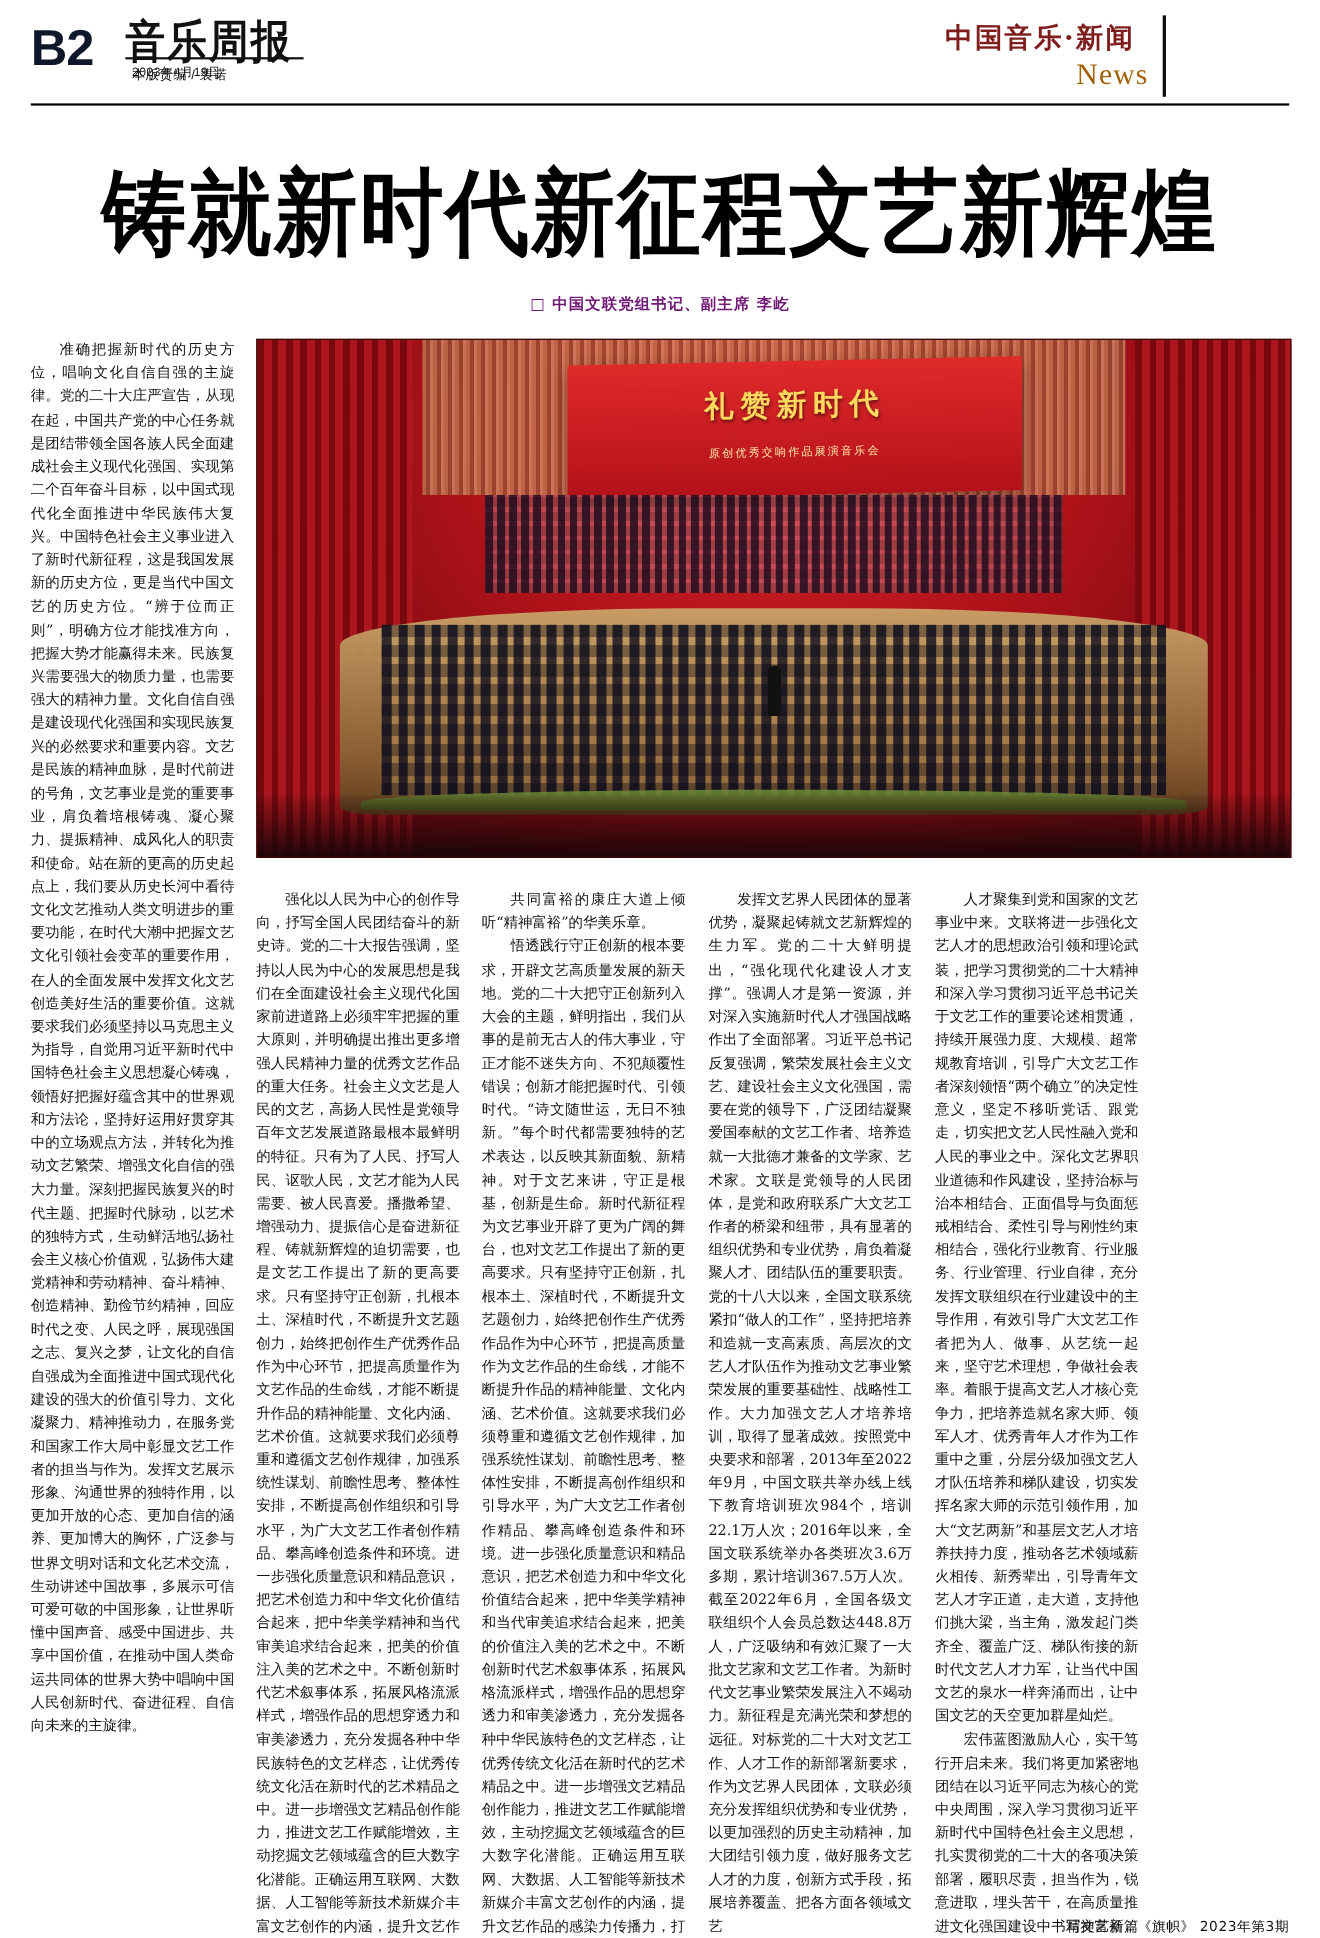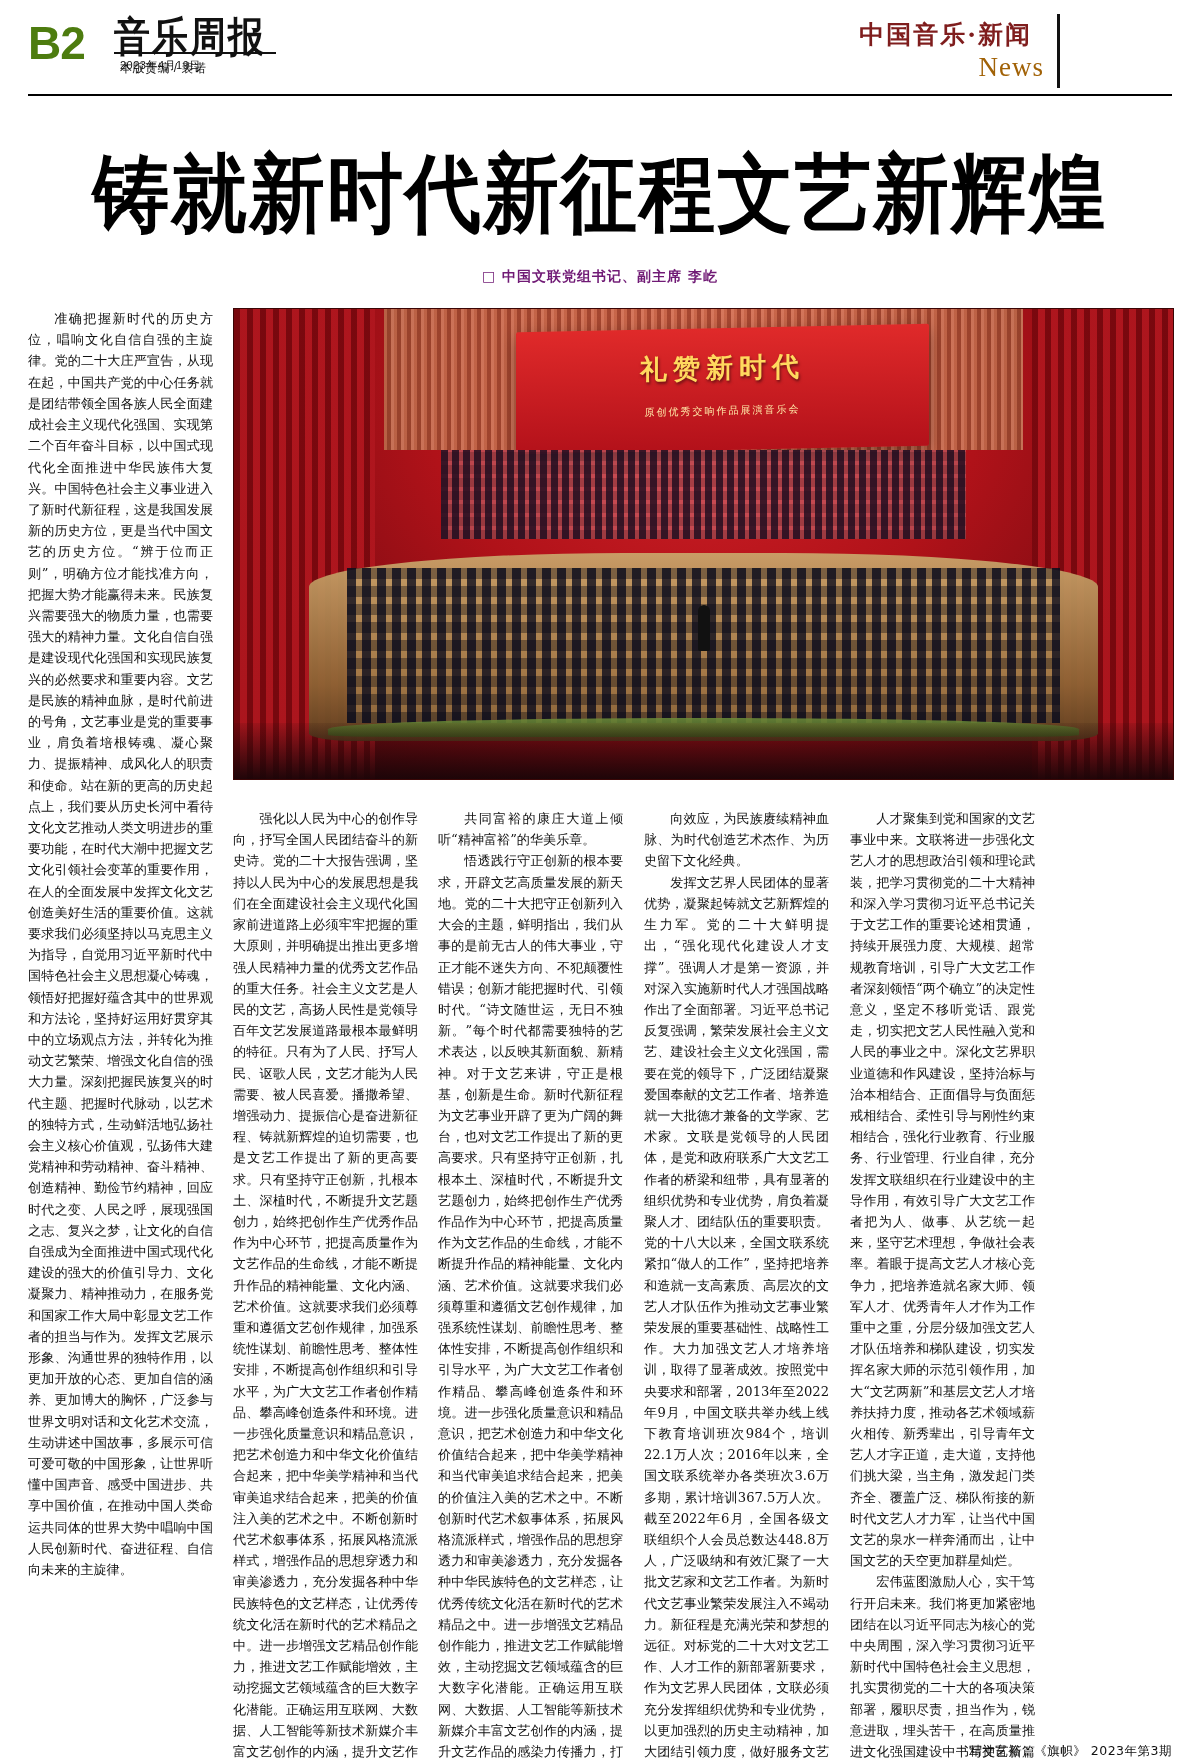--- a/index.html
+++ b/index.html
@@ -30,21 +30,21 @@
     border-bottom: 2px solid #000;
   }
   .folio {
     position: absolute;
     left: 0;
     top: 8px;
     font-family: "Liberation Sans", sans-serif;
     font-size: 46px;
     font-weight: bold;
     letter-spacing: -1px;
-    color: #4d7c0f;
+    color: #0f172a;
   }
   .paper-name {
     position: absolute;
     left: 86px;
     top: 2px;
     font-family: "DejaVu Serif", serif;
     font-size: 36px;
     font-weight: bold;
     color: #111;
     letter-spacing: 2px;
@@ -346,21 +346,20 @@
     <div class="col col-2">
       <p>强化以人民为中心的创作导向，抒写全国人民团结奋斗的新史诗。党的二十大报告强调，坚持以人民为中心的发展思想是我们在全面建设社会主义现代化国家前进道路上必须牢牢把握的重大原则，并明确提出推出更多增强人民精神力量的优秀文艺作品的重大任务。社会主义文艺是人民的文艺，高扬人民性是党领导百年文艺发展道路最根本最鲜明的特征。只有为了人民、抒写人民、讴歌人民，文艺才能为人民需要、被人民喜爱。播撒希望、增强动力、提振信心是奋进新征程、铸就新辉煌的迫切需要，也是文艺工作提出了新的更高要求。只有坚持守正创新，扎根本土、深植时代，不断提升文艺题创力，始终把创作生产优秀作品作为中心环节，把提高质量作为文艺作品的生命线，才能不断提升作品的精神能量、文化内涵、艺术价值。这就要求我们必须尊重和遵循文艺创作规律，加强系统性谋划、前瞻性思考、整体性安排，不断提高创作组织和引导水平，为广大文艺工作者创作精品、攀高峰创造条件和环境。进一步强化质量意识和精品意识，把艺术创造力和中华文化价值结合起来，把中华美学精神和当代审美追求结合起来，把美的价值注入美的艺术之中。不断创新时代艺术叙事体系，拓展风格流派样式，增强作品的思想穿透力和审美渗透力，充分发掘各种中华民族特色的文艺样态，让优秀传统文化活在新时代的艺术精品之中。进一步增强文艺精品创作能力，推进文艺工作赋能增效，主动挖掘文艺领域蕴含的巨大数字化潜能。正确运用互联网、大数据、人工智能等新技术新媒介丰富文艺创作的内涵，提升文艺作品的感染力传播力，打造更多高品质的文艺数字化新作品，鼓励“破圈”“跨界”的正</p>
     </div>
 
     <div class="col col-3">
       <p>共同富裕的康庄大道上倾听“精神富裕”的华美乐章。</p>
       <p>悟透践行守正创新的根本要求，开辟文艺高质量发展的新天地。党的二十大把守正创新列入大会的主题，鲜明指出，我们从事的是前无古人的伟大事业，守正才能不迷失方向、不犯颠覆性错误；创新才能把握时代、引领时代。“诗文随世运，无日不独新。”每个时代都需要独特的艺术表达，以反映其新面貌、新精神。对于文艺来讲，守正是根基，创新是生命。新时代新征程为文艺事业开辟了更为广阔的舞台，也对文艺工作提出了新的更高要求。只有坚持守正创新，扎根本土、深植时代，不断提升文艺题创力，始终把创作生产优秀作品作为中心环节，把提高质量作为文艺作品的生命线，才能不断提升作品的精神能量、文化内涵、艺术价值。这就要求我们必须尊重和遵循文艺创作规律，加强系统性谋划、前瞻性思考、整体性安排，不断提高创作组织和引导水平，为广大文艺工作者创作精品、攀高峰创造条件和环境。进一步强化质量意识和精品意识，把艺术创造力和中华文化价值结合起来，把中华美学精神和当代审美追求结合起来，把美的价值注入美的艺术之中。不断创新时代艺术叙事体系，拓展风格流派样式，增强作品的思想穿透力和审美渗透力，充分发掘各种中华民族特色的文艺样态，让优秀传统文化活在新时代的艺术精品之中。进一步增强文艺精品创作能力，推进文艺工作赋能增效，主动挖掘文艺领域蕴含的巨大数字化潜能。正确运用互联网、大数据、人工智能等新技术新媒介丰富文艺创作的内涵，提升文艺作品的感染力传播力，打造更多高品质的文艺数字化新作品，鼓励“破圈”“跨界”的正</p>
     </div>
 
     <div class="col col-4">
-      <p>向效应，为民族赓续精神血脉、为时代创造艺术杰作、为历史留下文化经典。</p>
       <p>发挥文艺界人民团体的显著优势，凝聚起铸就文艺新辉煌的生力军。党的二十大鲜明提出，“强化现代化建设人才支撑”。强调人才是第一资源，并对深入实施新时代人才强国战略作出了全面部署。习近平总书记反复强调，繁荣发展社会主义文艺、建设社会主义文化强国，需要在党的领导下，广泛团结凝聚爱国奉献的文艺工作者、培养造就一大批德才兼备的文学家、艺术家。文联是党领导的人民团体，是党和政府联系广大文艺工作者的桥梁和纽带，具有显著的组织优势和专业优势，肩负着凝聚人才、团结队伍的重要职责。党的十八大以来，全国文联系统紧扣“做人的工作”，坚持把培养和造就一支高素质、高层次的文艺人才队伍作为推动文艺事业繁荣发展的重要基础性、战略性工作。大力加强文艺人才培养培训，取得了显著成效。按照党中央要求和部署，2013年至2022年9月，中国文联共举办线上线下教育培训班次984个，培训22.1万人次；2016年以来，全国文联系统举办各类班次3.6万多期，累计培训367.5万人次。截至2022年6月，全国各级文联组织个人会员总数达448.8万人，广泛吸纳和有效汇聚了一大批文艺家和文艺工作者。为新时代文艺事业繁荣发展注入不竭动力。新征程是充满光荣和梦想的远征。对标党的二十大对文艺工作、人才工作的新部署新要求，作为文艺界人民团体，文联必须充分发挥组织优势和专业优势，以更加强烈的历史主动精神，加大团结引领力度，做好服务文艺人才的力度，创新方式手段，拓展培养覆盖、把各方面各领域文艺</p>
     </div>
 
     <div class="col col-5">
       <p>人才聚集到党和国家的文艺事业中来。文联将进一步强化文艺人才的思想政治引领和理论武装，把学习贯彻党的二十大精神和深入学习贯彻习近平总书记关于文艺工作的重要论述相贯通，持续开展强力度、大规模、超常规教育培训，引导广大文艺工作者深刻领悟“两个确立”的决定性意义，坚定不移听党话、跟党走，切实把文艺人民性融入党和人民的事业之中。深化文艺界职业道德和作风建设，坚持治标与治本相结合、正面倡导与负面惩戒相结合、柔性引导与刚性约束相结合，强化行业教育、行业服务、行业管理、行业自律，充分发挥文联组织在行业建设中的主导作用，有效引导广大文艺工作者把为人、做事、从艺统一起来，坚守艺术理想，争做社会表率。着眼于提高文艺人才核心竞争力，把培养造就名家大师、领军人才、优秀青年人才作为工作重中之重，分层分级加强文艺人才队伍培养和梯队建设，切实发挥名家大师的示范引领作用，加大“文艺两新”和基层文艺人才培养扶持力度，推动各艺术领域薪火相传、新秀辈出，引导青年文艺人才字正道，走大道，支持他们挑大梁，当主角，激发起门类齐全、覆盖广泛、梯队衔接的新时代文艺人才力军，让当代中国文艺的泉水一样奔涌而出，让中国文艺的天空更加群星灿烂。</p>
       <p>宏伟蓝图激励人心，实干笃行开启未来。我们将更加紧密地团结在以习近平同志为核心的党中央周围，深入学习贯彻习近平新时代中国特色社会主义思想，扎实贯彻党的二十大的各项决策部署，履职尽责，担当作为，锐意进取，埋头苦干，在高质量推进文化强国建设中书写文艺新篇章。</p>
     </div>
 
   </div>
 

